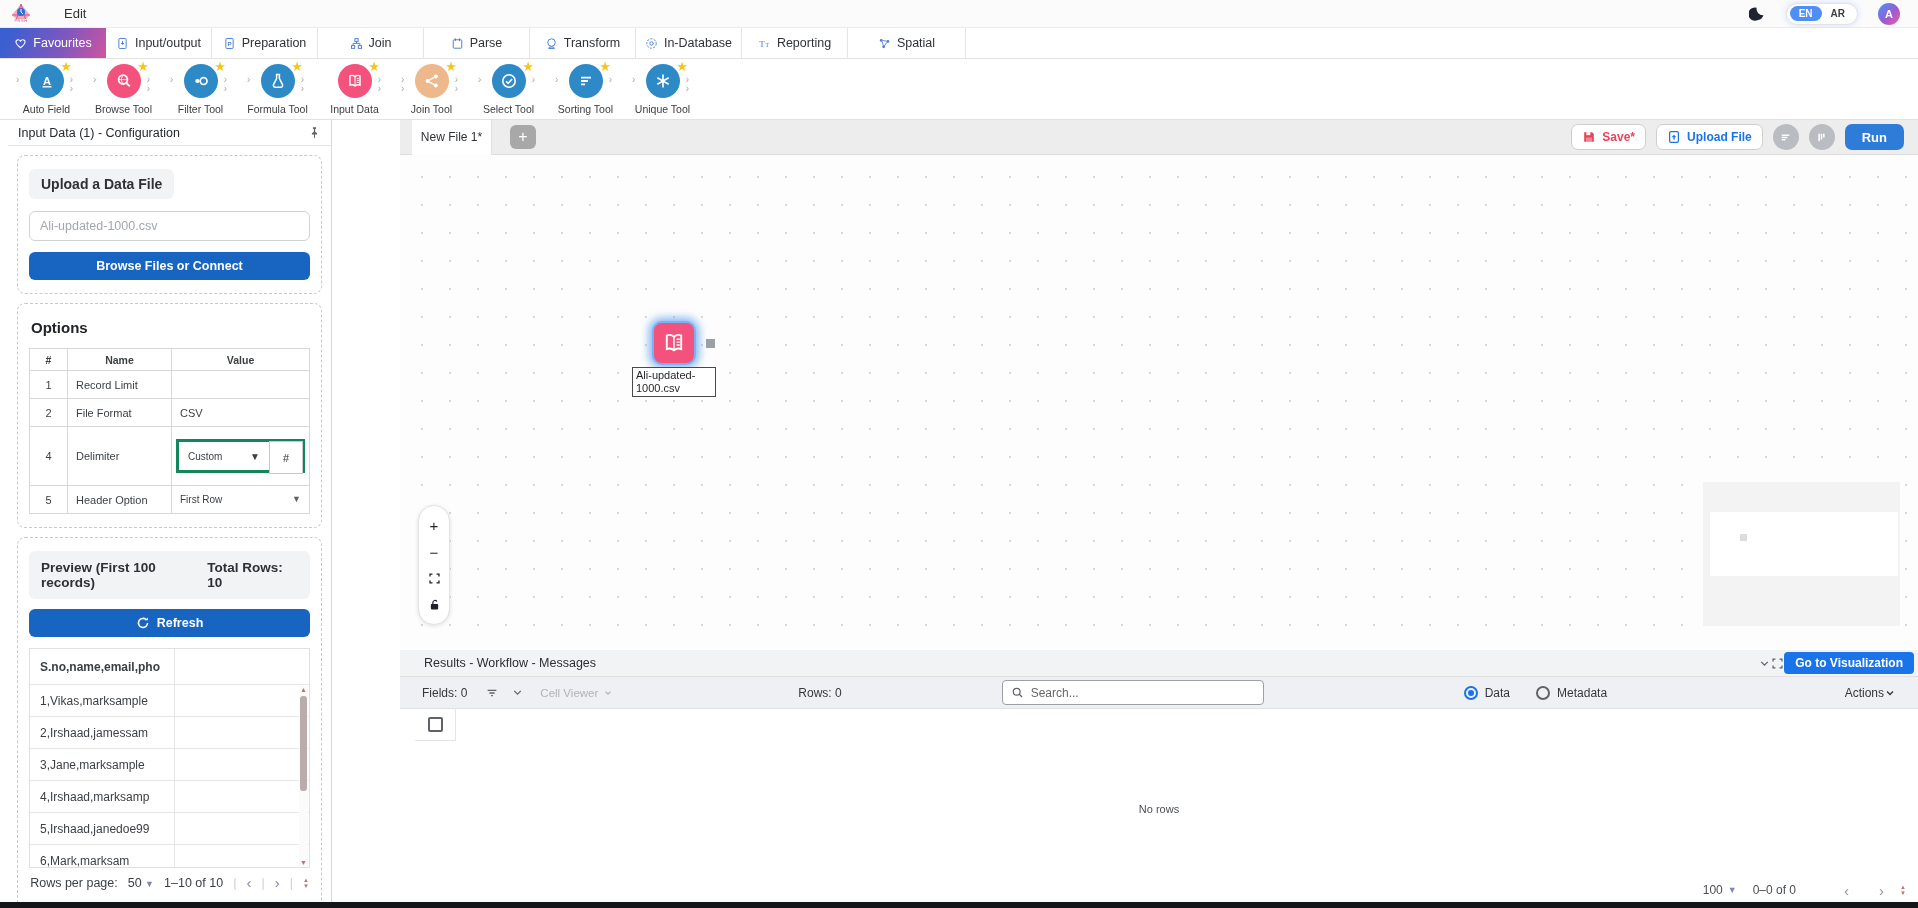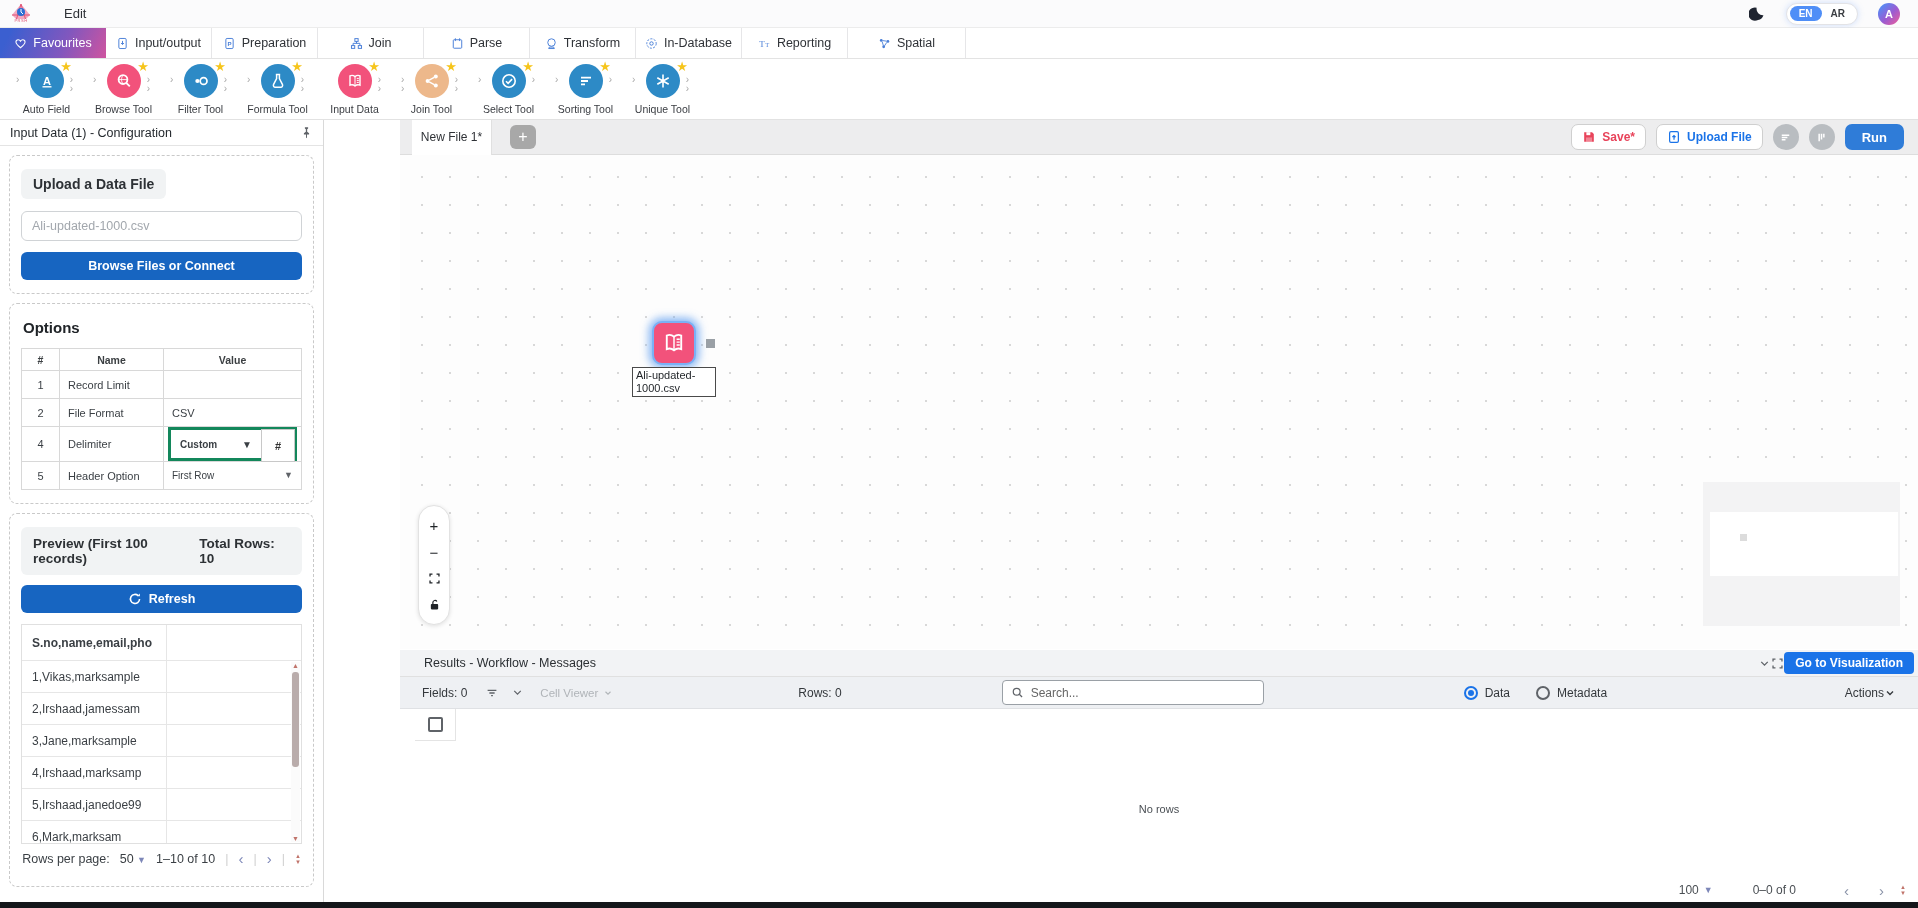--- a/index.html
+++ b/index.html
@@ -37,21 +37,21 @@
              border-bottom:1px solid #e2e2e2; display:flex; padding-left:8px; }
   .tool { width:77px; position:relative; display:flex; flex-direction:column; align-items:center; padding-top:5px; }
   .tool-circ { width:34px; height:34px; border-radius:50%; display:flex; align-items:center; justify-content:center; }
   .c-blue { background:#2d8ac6; } .c-pink { background:#f2527b; } .c-tan { background:#edb88b; }
   .tool-star { position:absolute; top:0px; right:13px; color:#f6c51c; font-size:13px; }
   .conn { position:absolute; top:16px; color:#a9a9a9; font-size:10px; line-height:9px; }
   .conn.l { left:8px; } .conn.r { right:12px; }
   .tool-label { font-size:10.5px; color:#3a3d42; margin-top:5px; white-space:nowrap; }
 
   
-  .config { position:absolute; left:0; top:120px; width:324px; height:782px; background:#fff;
+  .config { position:absolute; left:8px; top:120px; width:324px; height:782px; background:#fff;
             border-right:1px solid #d9d9d9; }
   .cfg-head { height:26px; border-bottom:1px solid #e4e4e4; display:flex; align-items:center;
               padding:0 10px; font-size:12.5px; color:#24292e; }
   .cfg-head .pin { margin-left:auto; display:flex; }
   .card { border:1px dashed #c9c9c9; border-radius:8px; margin:9px 9px 0 9px; padding:13px 11px; }
   .chip { display:inline-block; background:#f1f3f4; border-radius:6px; padding:7px 12px;
           font-size:14px; font-weight:bold; color:#2d3135; }
   .file-input { margin-top:12px; width:100%; height:30px; border:1px solid #d0d3d6; border-radius:6px;
                 padding:0 10px; font-size:12.5px; color:#333; outline:none; }
   .file-input::placeholder { color:#a2a7ad; }
@@ -61,21 +61,21 @@
                  font-family:"Liberation Sans", sans-serif; }
   .opt-title { font-size:15px; font-weight:bold; color:#202428; margin:2px 0 12px 2px; }
   table.opts { width:100%; border-collapse:collapse; font-size:11px; color:#3a3f44; }
   table.opts th { border:1px solid #d8d8d8; height:22px; font-weight:bold; color:#3c4043; font-size:10.5px; }
   table.opts td { border:1px solid #d8d8d8; height:28px; padding:0 8px; }
   td.num { text-align:center; width:38px; padding:0; }
   td.nm  { width:104px; }
   td.val-cell { padding:0 6px; }
   .dd { display:flex; justify-content:space-between; font-size:10px; color:#3a3f44; }
   .dd .arr { color:#5f6368; font-size:9px; }
-  .delim-wrap { display:flex; align-items:stretch; border:3px solid #13875b; height:34px; margin:0 -4px;font-weight:bold; }
+  .delim-wrap { display:flex; align-items:stretch; border:3px solid #13875b; height:34px; margin:12px -4px; }
   .delim-dd { flex:1; display:flex; align-items:center; justify-content:space-between; padding:0 9px;
               font-size:10px; color:#3a3f44; background:#fff; }
   .hash-box { width:34px; border:1px solid #c8c8c8; background:#fff; display:flex; align-items:center;
               justify-content:center; font-size:11px; color:#333; margin:-1px -1px -4px 0; }
   .prev-head { background:#f1f3f4; border-radius:6px; padding:9px 12px; display:flex;
                justify-content:space-between; font-size:13.5px; font-weight:bold; color:#2d3135; }
   .ptable { position:relative; margin-top:11px; border:1px solid #e0e0e0; height:220px; overflow:hidden; }
   .prow { height:32px; border-bottom:1px solid #e6e6e6; display:flex; align-items:center; }
   .prow.ph { height:36px; font-weight:bold; }
   .pcell { width:145px; height:100%; border-right:1px solid #e6e6e6; display:flex; align-items:center;
@@ -637,21 +637,21 @@
       <div class="chk-cell">
         <span class="chk"></span>
       </div>
       <div class="norows">No rows</div>
     </div>
     <div class="rfooter">
       <span style="display:flex;align-items:center;gap:5px;">
         <span>100</span>
         <span style="color:#7d87b8;font-size:9px;">▼</span>
       </span>
-      <span style="margin-left:40px;">0–0 of 0</span>
+      <span style="margin-left:16px;">0–0 of 0</span>
       <span class="pg-arrow" style="margin-left:48px;">‹</span>
       <span class="pg-arrow" style="margin-left:30px;">›</span>
       <span class="spin" style="margin-left:16px;">
           <span>▲</span>
           <span>▼</span>
         </span>
     </div>
   </div>
 
   <div class="bottombar"></div>

